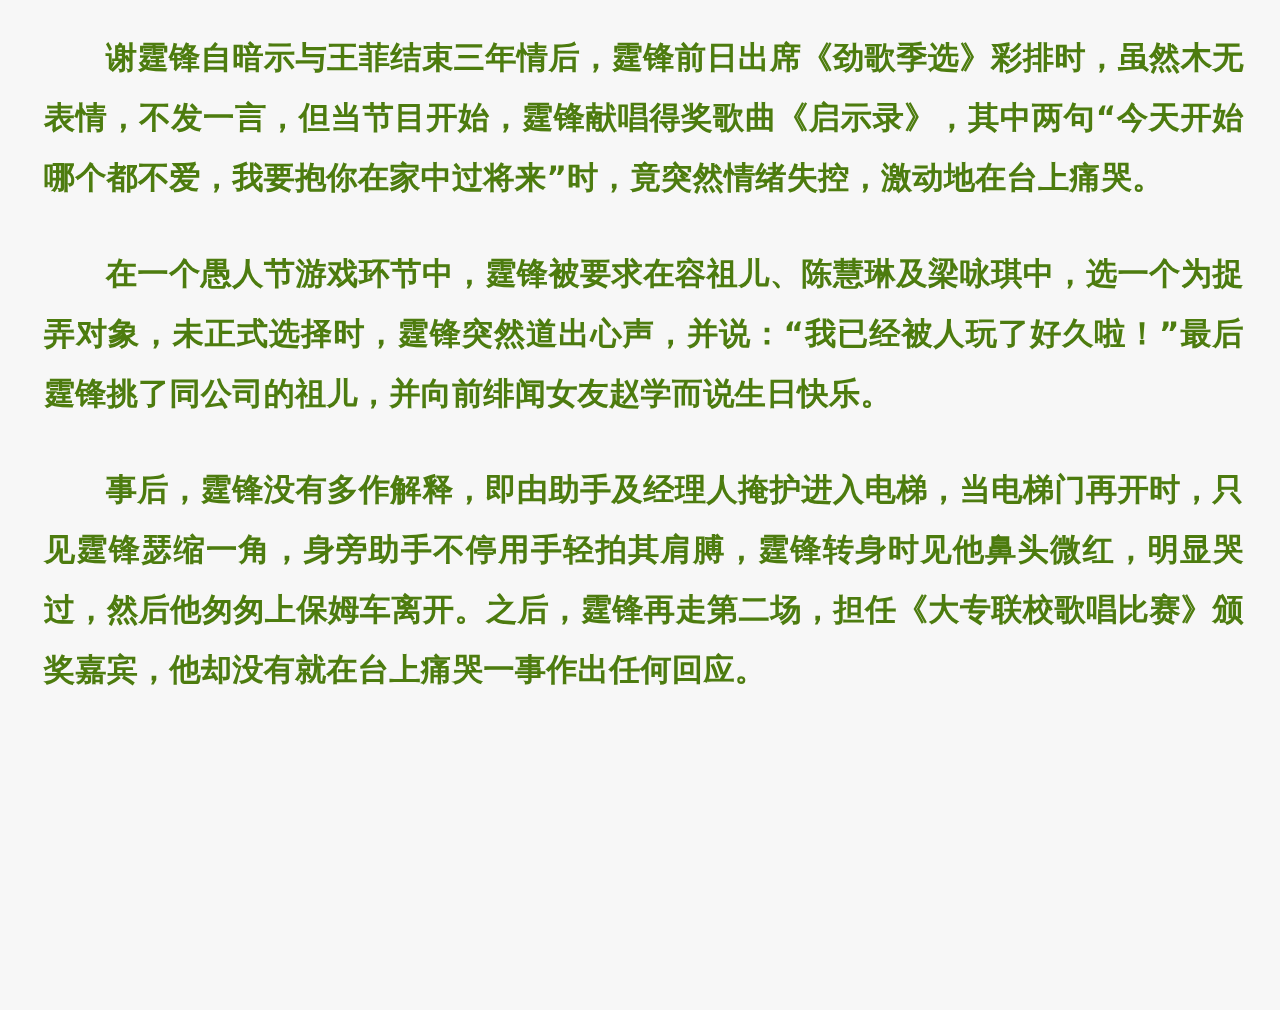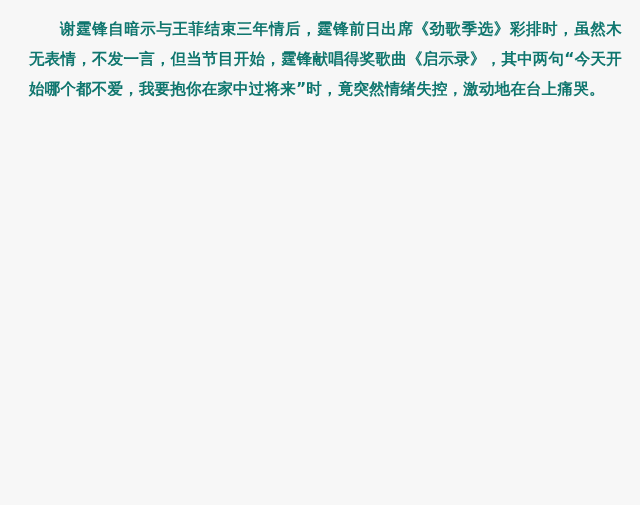--- a/index.html
+++ b/index.html
@@ -15,36 +15,38 @@
     overflow: hidden;
   }
   .article {
     box-sizing: border-box;
     width: 640px;
     height: 505px;
     padding: 14px 18px 10px 18px;
     background: #f7f7f7;
   }
   .para {
-    margin: 0 0 18px 11px;
+    margin: 0 0 18px 4px;
     font-size: 15.5px;
     line-height: 30px;
     text-align: justify;
     text-justify: inter-ideograph;
     text-indent: 2em;
-    color: #0f766e;
+    color: #4d7c0f;
     letter-spacing: 0.2px;
     font-weight: 600;
   }
   .para:last-child {
     margin-bottom: 0;
   }
   
   .para.first {
     margin-top: 0;
   }
 </style>
 </head>
 <body>
 
 <div class="article">
   <p class="para first">谢霆锋自暗示与王菲结束三年情后，霆锋前日出席《劲歌季选》彩排时，虽然木无表情，不发一言，但当节目开始，霆锋献唱得奖歌曲《启示录》，其中两句“今天开始哪个都不爱，我要抱你在家中过将来”时，竟突然情绪失控，激动地在台上痛哭。</p>
+  <p class="para">在一个愚人节游戏环节中，霆锋被要求在容祖儿、陈慧琳及梁咏琪中，选一个为捉弄对象，未正式选择时，霆锋突然道出心声，并说：“我已经被人玩了好久啦！”最后霆锋挑了同公司的祖儿，并向前绯闻女友赵学而说生日快乐。</p>
+  <p class="para">事后，霆锋没有多作解释，即由助手及经理人掩护进入电梯，当电梯门再开时，只见霆锋瑟缩一角，身旁助手不停用手轻拍其肩膊，霆锋转身时见他鼻头微红，明显哭过，然后他匆匆上保姆车离开。之后，霆锋再走第二场，担任《大专联校歌唱比赛》颁奖嘉宾，他却没有就在台上痛哭一事作出任何回应。</p>
 </div>
 
 </body></html>

